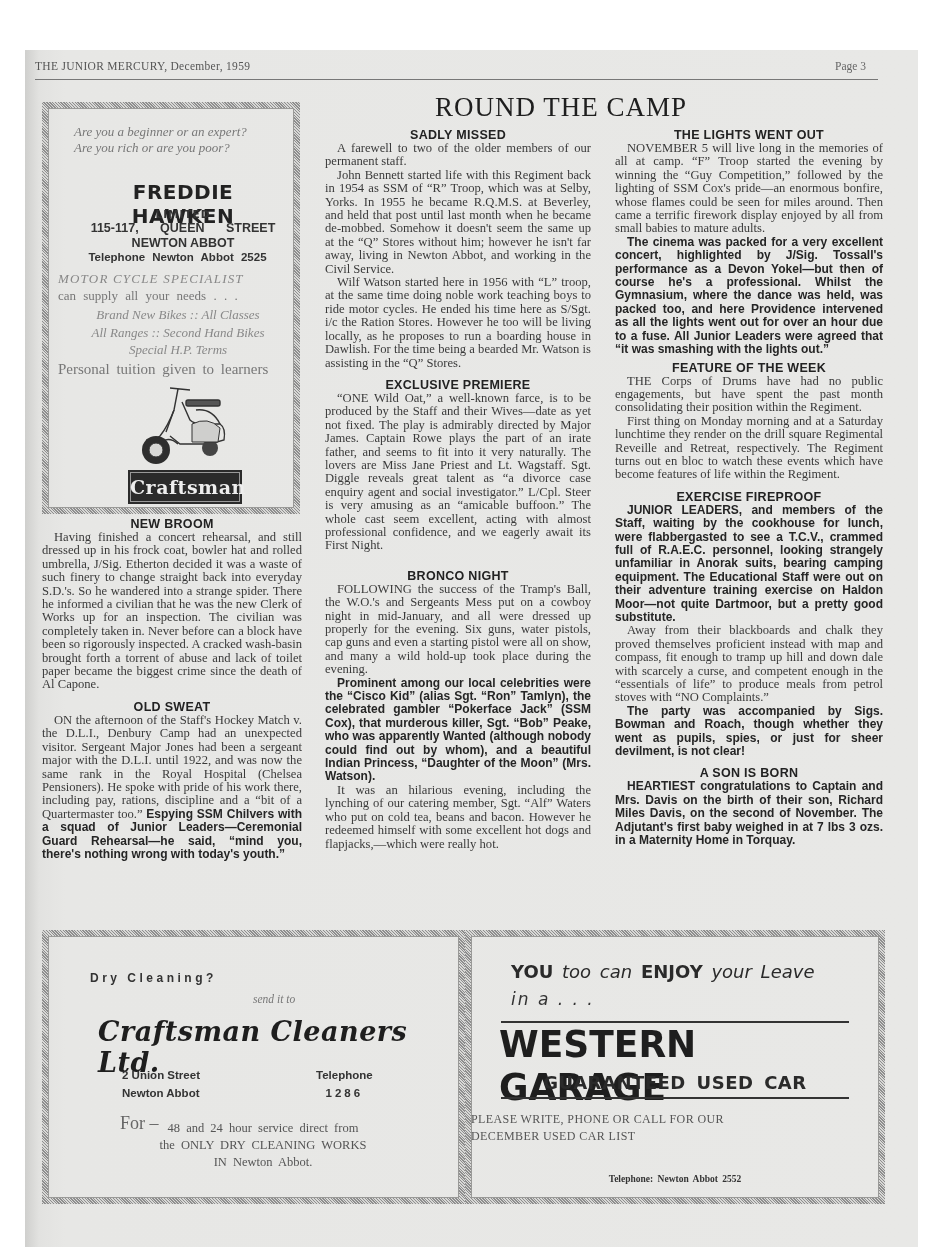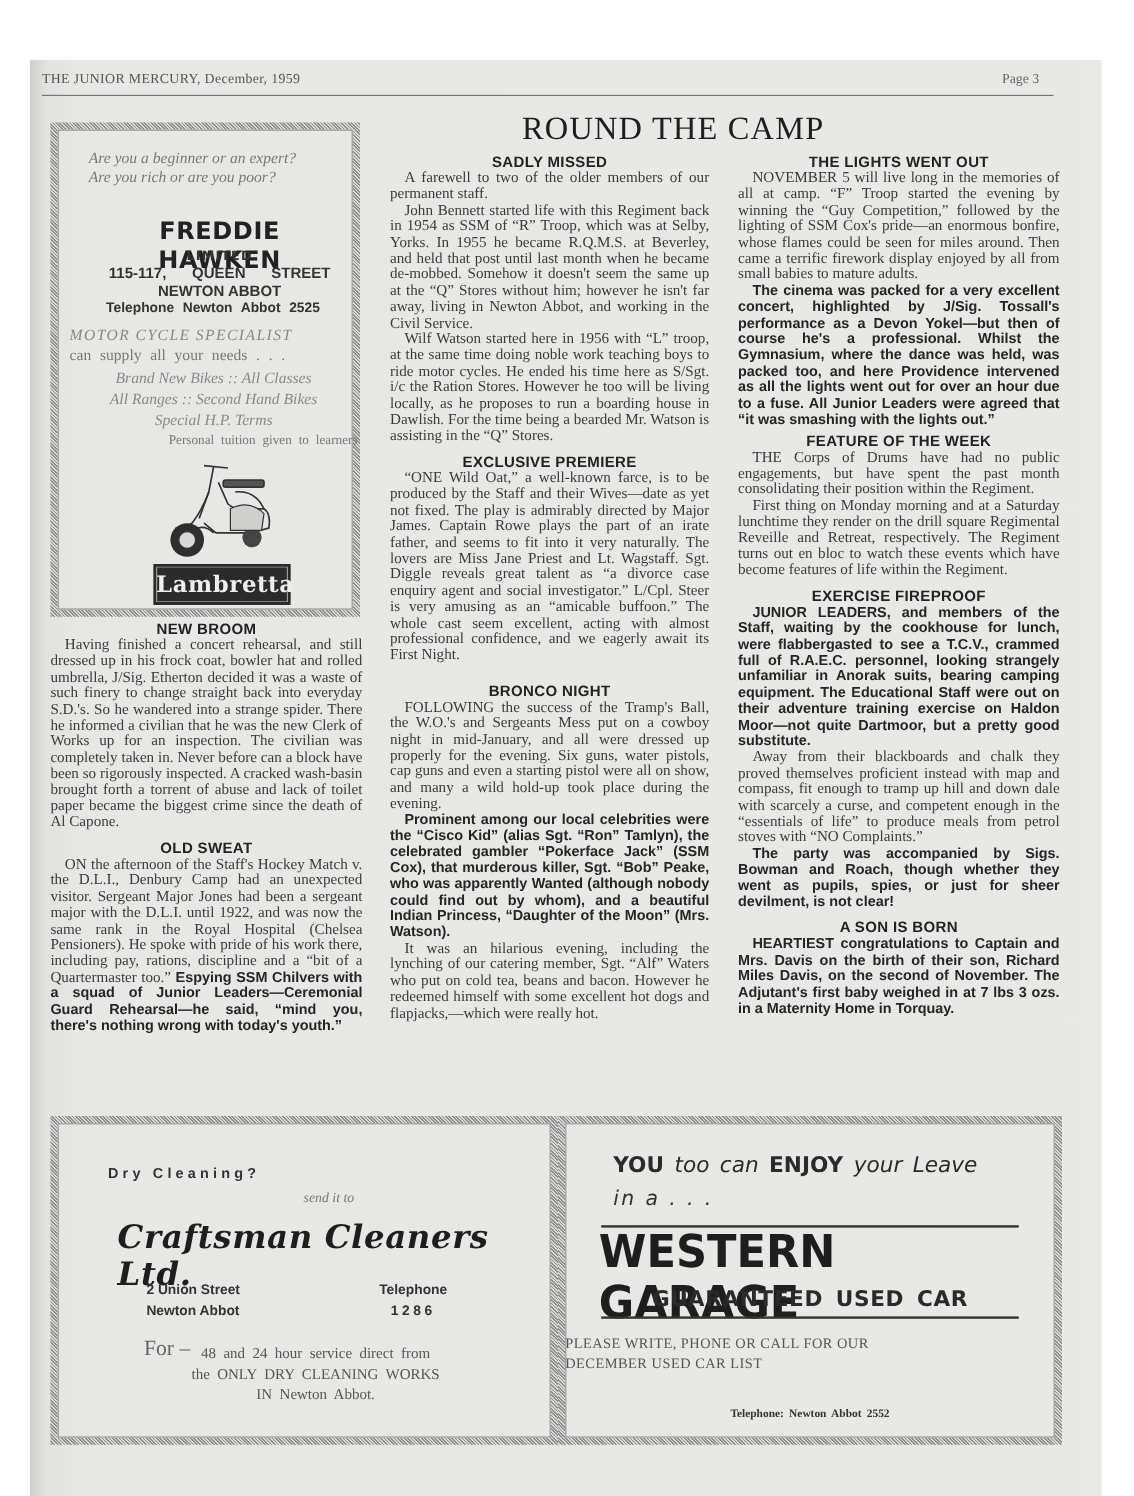--- a/index.html
+++ b/index.html
@@ -34,21 +34,21 @@
   .hawken-limited { position: absolute; left: 30px; top: 100px; width: 210px; text-align: center;
     font-family: "DejaVu Sans", sans-serif; font-weight: bold; font-size: 10.5px; color: #333; letter-spacing: 1px; }
   .hawken-addr { position: absolute; left: 20px; top: 113px; width: 230px; text-align: center;
     font-family: "Liberation Sans", sans-serif; font-weight: bold; font-size: 12.5px; color: #333; line-height: 15px; }
   .hawken-addr .line1 { word-spacing: 18px; }
   .hawken-tel { position: absolute; left: 12px; top: 143px; width: 235px; text-align: center;
     font-family: "Liberation Sans", sans-serif; font-weight: bold; font-size: 11.5px; color: #333; word-spacing: 4px; }
   .hawken-spec { position: absolute; left: 10px; top: 163px; width: 240px; font-style: italic; font-size: 13px; color: #888; letter-spacing: 1.2px; }
   .hawken-supply { position: absolute; left: 10px; top: 180px; width: 240px; font-size: 13px; color: #777; word-spacing: 4px; }
   .hawken-lines { position: absolute; left: 10px; top: 198px; width: 240px; text-align: center; font-style: italic; font-size: 13px; color: #888; line-height: 17.5px; }
-  .hawken-tuition { position: absolute; left: 10px; top: 253px; width: 240px; text-align: right; font-size: 11px; color: #777; word-spacing: 3px; }
+  .hawken-tuition { position: absolute; left: 10px; top: 253px; width: 240px; text-align: left; font-size: 15px; color: #777; word-spacing: 3px; }
   .scooter { position: absolute; left: 82px; top: 272px; width: 100px; height: 88px; }
   .lambretta { position: absolute; left: 80px; top: 362px; width: 110px; height: 30px; background: #2b2b2b;
     border: 2px solid #2b2b2b; box-shadow: inset 0 0 0 1px #999; color: #eee;
     font-family: "DejaVu Serif", serif; font-weight: bold; font-size: 19px; text-align: center; line-height: 30px; letter-spacing: 0.5px; }
 
   
   .col { position: absolute; font-size: 12.6px; line-height: 13.4px; color: #3a3a3a; text-align: justify; }
   .col p { margin: 0; text-indent: 12px; }
   .col .b { font-family: "Liberation Sans", sans-serif; font-weight: bold; color: #252525; font-size: 12px; }
   .col h3 { margin: 0; text-align: center; font-family: "Liberation Sans", "DejaVu Sans", sans-serif; font-weight: bold; font-size: 12.5px; color: #222; letter-spacing: 0.3px; line-height: 14px; }
@@ -120,21 +120,21 @@
         <path d="M52 22 L60 40 Q64 44 72 44 L90 44 Q96 48 94 60 L80 64 L50 64 L40 56"></path>
         <rect x="56" y="20" width="34" height="6" rx="2" fill="#555"></rect>
         <path d="M66 30 Q82 28 90 44"></path>
         <path d="M30 62 Q40 56 48 64"></path>
       </g>
       <circle cx="26" cy="70" r="14" fill="#2e2e2e"></circle>
       <circle cx="26" cy="70" r="7" fill="#d8d8d6" stroke="#333"></circle>
       <circle cx="80" cy="68" r="8" fill="#444"></circle>
       <path d="M62 44 Q78 36 90 48 L88 62 L62 62 Z" fill="#cfcfcd" stroke="#333"></path>
     </svg>
-    <div class="lambretta">Lambretta</div>
+    <div class="lambretta">Craftsman</div>
   </div>
 
   <div class="col col1">
     <h3>NEW BROOM</h3>
     <p>Having finished a concert rehearsal, and still dressed up in his frock coat, bowler hat and rolled umbrella, J/Sig. Etherton decided it was a waste of such finery to change straight back into everyday S.D.'s. So he wandered into a strange spider. There he informed a civilian that he was the new Clerk of Works up for an inspection. The civilian was completely taken in. Never before can a block have been so rigorously inspected. A cracked wash-basin brought forth a torrent of abuse and lack of toilet paper became the biggest crime since the death of Al Capone.</p>
     <div class="gap6"></div>
     <h3>OLD SWEAT</h3>
     <p><span>ON the afternoon of the Staff's Hockey Match v. the D.L.I., Denbury Camp had an unexpected visitor. Sergeant Major Jones had been a sergeant major with the D.L.I. until 1922, and was now the same rank in the Royal Hospital (Chelsea Pensioners). He spoke with pride of his work there, including pay, rations, discipline and a “bit of a Quartermaster too.” </span><span class="b">Espying SSM Chilvers with a squad of Junior Leaders—Ceremonial Guard Rehearsal—he said, “mind you, there's nothing wrong with today's youth.”</span></p>
   </div>
 

